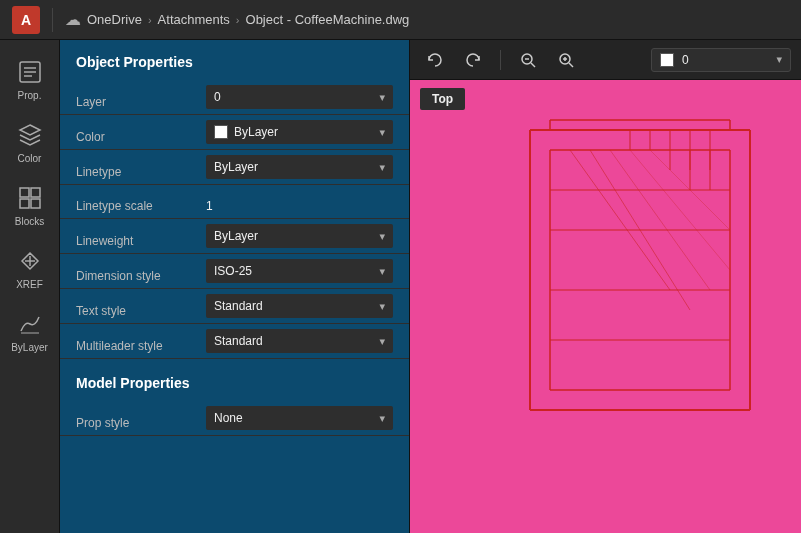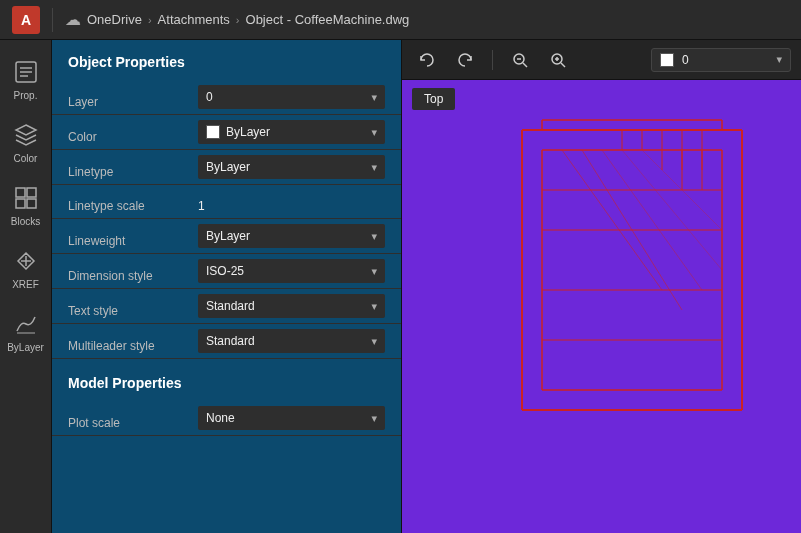--- a/index.html
+++ b/index.html
@@ -65,21 +65,21 @@
 
     
     .main-layout {
       display: flex;
       flex: 1;
       overflow: hidden;
     }
 
     
     .icon-sidebar {
-      width: 52px;
+      width: 60px;
       background: #2b2b2b;
       display: flex;
       flex-direction: column;
       align-items: center;
       padding-top: 8px;
       border-right: 1px solid #111;
       flex-shrink: 0;
     }
     .sidebar-item {
       display: flex;
@@ -265,21 +265,22 @@
       cursor: pointer;
     }
 
     
     .canvas-area {
       position: absolute;
       top: 40px;
       left: 0;
       right: 0;
       bottom: 0;
-      background: #6d28d9;
+      background: #ec4899;
+      font-weight: bold;
     }
 
     
     .cad-svg {
       position: absolute;
       top: 10px;
       left: 60px;
       width: 320px;
       height: 380px;
     }
@@ -444,21 +445,21 @@
           <select>
             <option>Standard</option>
           </select>
         </div>
       </div>
     </div>
 
     <div class="section-header" style="padding-top:16px;">Model Properties</div>
 
     <div class="property-row">
-      <div class="property-label">Plot scale</div>
+      <div class="property-label">Prop style</div>
       <div class="property-value">
         <div class="prop-select-wrapper">
           <select>
             <option>None</option>
           </select>
         </div>
       </div>
     </div>
   </div>
 

